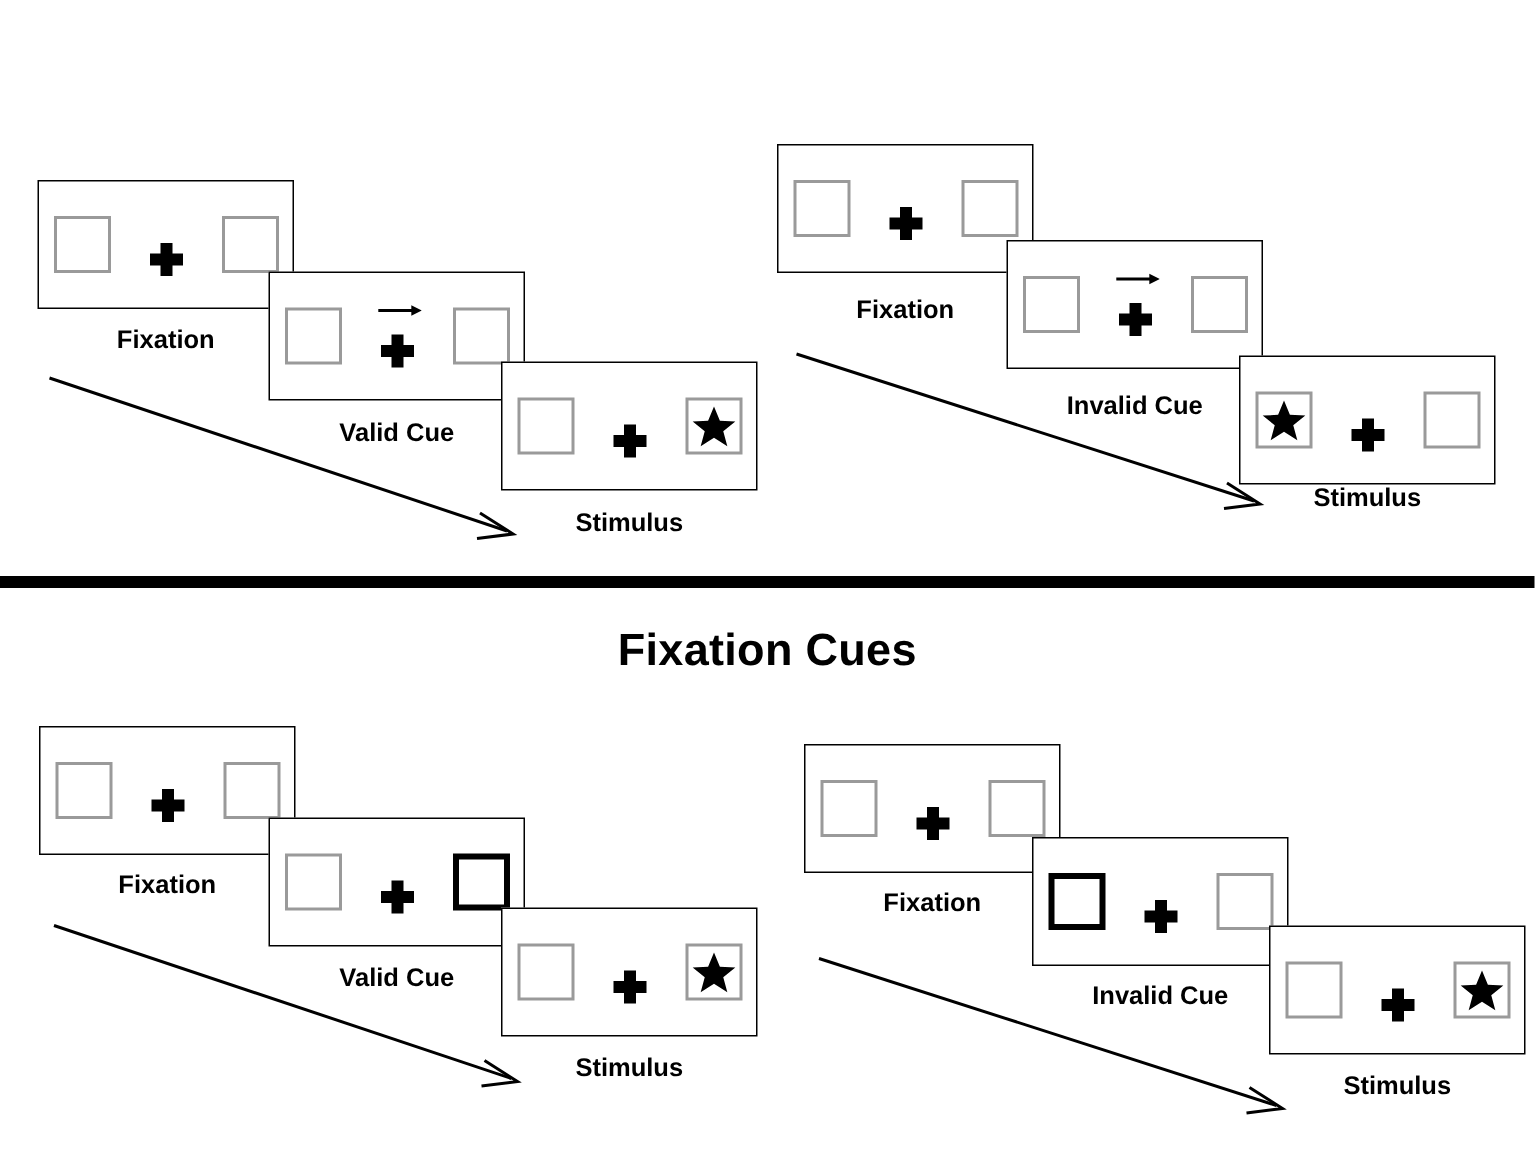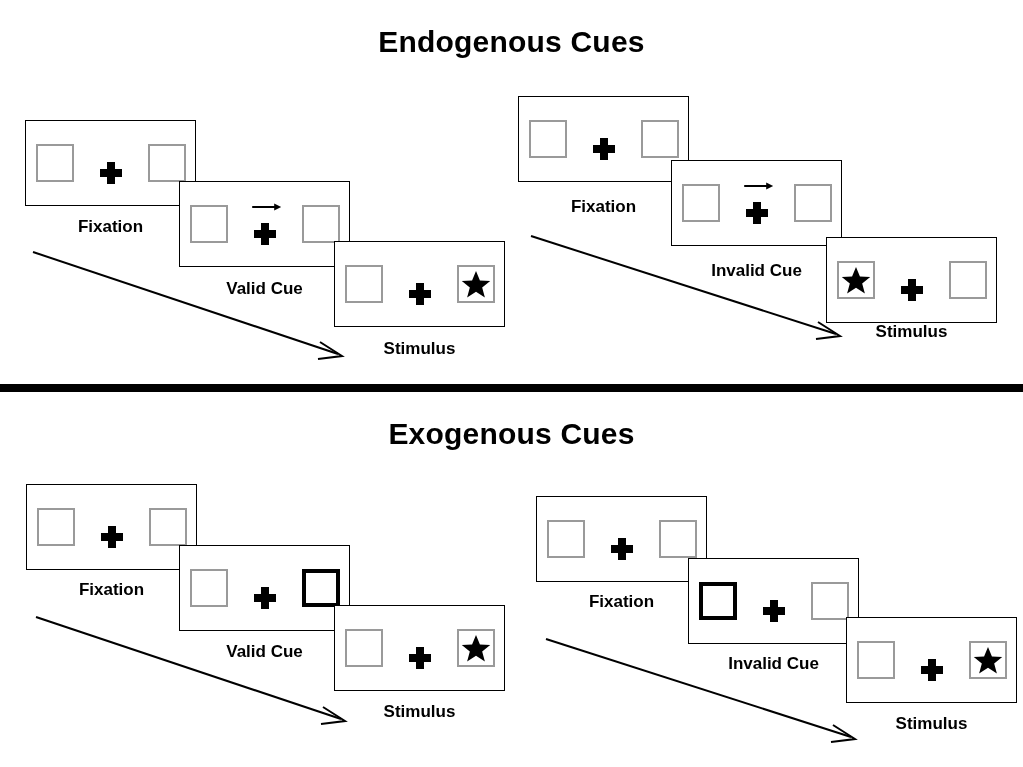--- a/index.html
+++ b/index.html
@@ -110,23 +110,20 @@
   }
 
   
   .flow-arrow{position:absolute;overflow:visible;}
 </style>
 </head>
 <body>
 
 <div class="stage">
 
-  <div class="section-title" id="title-endogenous">
-    <span>Endogenous Cues</span>
-  </div>
 
   <div class="panel" style="left:25px;top:120px;width:171px;height:86px;">
     <div class="panel-inner">
       <div class="pbox"></div>
       <div class="centre">
         <div class="cross"></div>
       </div>
       <div class="pbox"></div>
     </div>
   </div>
@@ -209,21 +206,21 @@
   <div class="plabel" style="left:826px;top:322px;width:171px;">Stimulus</div>
 
   <svg class="flow-arrow" style="left:528px;top:232px;width:320px;height:112px;" viewBox="0 0 320 112">
     <line x1="3" y1="4" x2="308" y2="102" stroke="#000" stroke-width="2"></line>
     <polyline points="290,90 312,104 288,107" fill="none" stroke="#000" stroke-width="2"></polyline>
   </svg>
 
   <div class="divider"></div>
 
   <div class="section-title" id="title-exogenous">
-    <span>Exogenous Cues</span>
+    <span>Fixation Cues</span>
   </div>
 
   <div class="panel" style="left:26px;top:484px;width:171px;height:86px;">
     <div class="panel-inner">
       <div class="pbox"></div>
       <div class="centre">
         <div class="cross"></div>
       </div>
       <div class="pbox"></div>
     </div>

